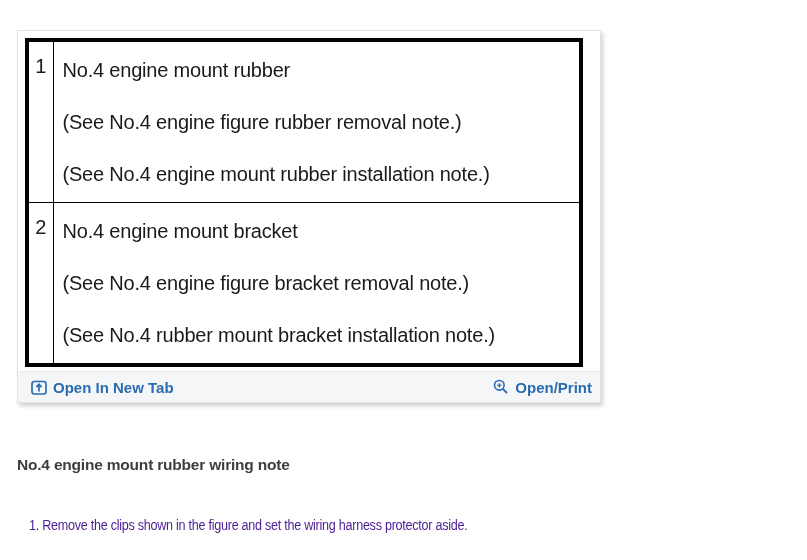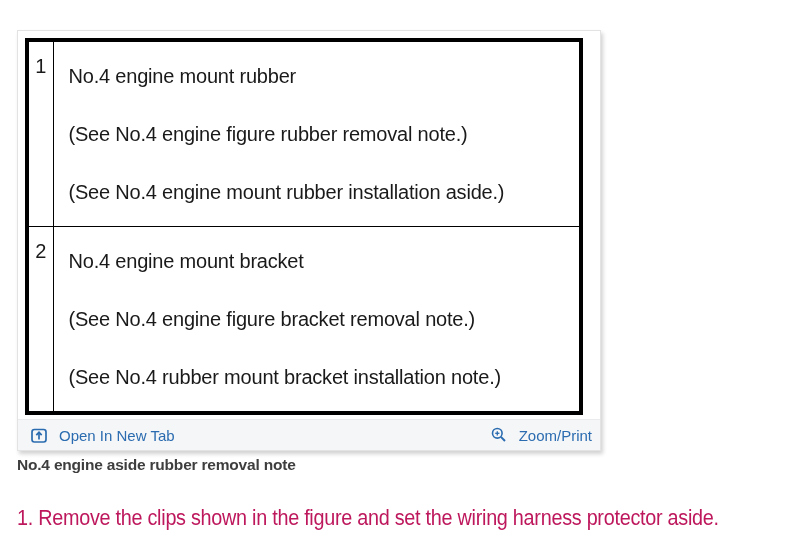--- a/index.html
+++ b/index.html
@@ -36,65 +36,66 @@
   td.num-cell {
     width: 26px;
     border-right: 1px solid #000000;
     text-align: center;
     font-size: 20px;
     line-height: 48px;
     color: #1a1a1a;
   }
   td.desc-cell { padding-left: 5px; }
   td.desc-cell p {
-    margin: 10px;
+    margin: 4px;
     font-size: 20px;
     line-height: 48px;
     color: #1a1a1a;
     white-space: nowrap;
     letter-spacing: -0.2px;
   }
 
   .panel-footer {
     height: 31px;
     background: #f5f6f8;
     border-top: 1px solid #eaebed;
     display: flex;
     align-items: center;
     justify-content: space-between;
     padding: 0 8px 0 13px;
   }
   .footer-link {
     display: flex;
     align-items: center;
-    gap: 12px;
+    gap: 6px;
     color: #2b6cb0;
     font-size: 15px;
     text-decoration: none;
     cursor: pointer;
+    font-weight: bold;
   }
   .footer-link svg { display: block; }
 
   
   .note-heading {
     position: absolute;
     left: 17px; top: 456px;
     margin: 0;
     font-size: 15.5px;
     font-weight: bold;
     color: #3e3e3e;
     letter-spacing: -0.2px;
     white-space: nowrap;
   }
   .note-step {
     position: absolute;
     left: 17px; top: 505px;
-    margin: 0;
-    font-size: 22px;
-    color: #be185d;
+    margin: 12px;
+    font-size: 14px;
+    color: #4c1d95;
     white-space: nowrap;
   }
   .condense {
     display: inline-block;
     transform: scaleX(0.9);
     transform-origin: left center;
     letter-spacing: -0.3px;
   }
 </style>
 </head>
@@ -104,21 +105,21 @@
 
   <section class="figure-panel">
 
     <table class="parts-table">
       <tbody>
           <tr>
         <td class="num-cell">1</td>
         <td class="desc-cell">
           <p>No.4 engine mount rubber</p>
           <p>(See No.4 engine figure rubber removal note.)</p>
-          <p>(See No.4 engine mount rubber installation aside.)</p>
+          <p>(See No.4 engine mount rubber installation note.)</p>
         </td>
       </tr>
       <tr>
         <td class="num-cell">2</td>
         <td class="desc-cell">
           <p>No.4 engine mount bracket</p>
           <p>(See No.4 engine figure bracket removal note.)</p>
           <p>(See No.4 rubber mount bracket installation note.)</p>
         </td>
       </tr>
@@ -136,23 +137,23 @@
         <span>Open In New Tab</span>
       </a>
 
       <a class="footer-link">
         <svg width="16" height="16" viewBox="0 0 16 16" fill="none" stroke="#2b6cb0" stroke-width="1.6">
           <circle cx="6.3" cy="6.3" r="4.8"></circle>
           <line x1="6.3" y1="4.2" x2="6.3" y2="8.4" stroke-width="1.3"></line>
           <line x1="4.2" y1="6.3" x2="8.4" y2="6.3" stroke-width="1.3"></line>
           <line x1="9.9" y1="9.9" x2="14" y2="14" stroke-width="2"></line>
         </svg>
-        <span>Zoom/Print</span>
+        <span>Open/Print</span>
       </a>
 
     </div>
   </section>
 
-  <h3 class="note-heading">No.4 engine aside rubber removal note</h3>
+  <h3 class="note-heading">No.4 engine mount rubber wiring note</h3>
 
   <p class="note-step"><span class="condense">1. Remove the clips shown in the figure and set the wiring harness protector aside.</span></p>
 
 </div>
 
 </body></html>

